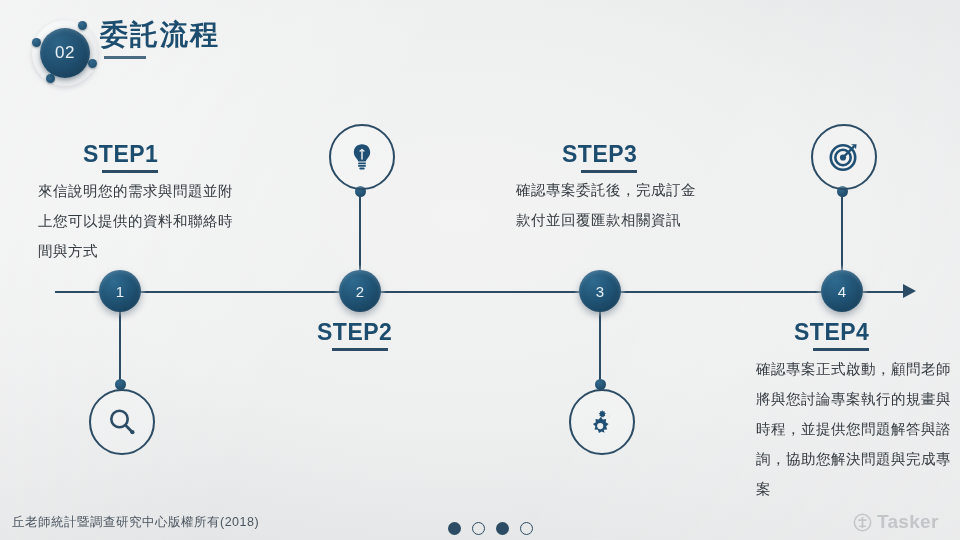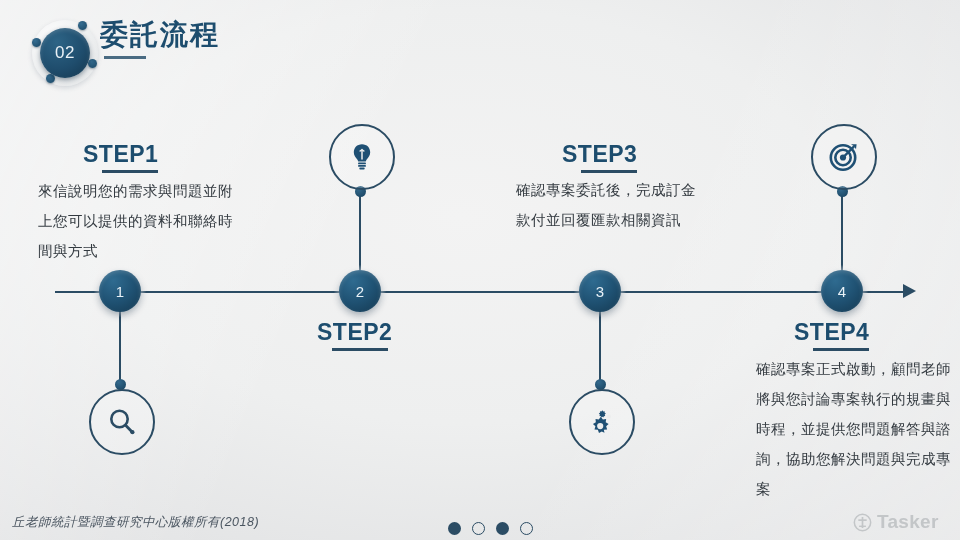--- a/index.html
+++ b/index.html
@@ -127,21 +127,21 @@
   }
   .step-body {
     position:absolute;
     font-size:14.5px; color:#333a40; line-height:30px;
     letter-spacing:0.5px;
   }
 
   
   .footer-text {
     position:absolute; left:12px; top:514px;
-    font-size:12.5px; color:#4a5560; letter-spacing:0.5px;font-style:italic;
+    font-size:12.5px; color:#4a5560; letter-spacing:0.5px;
   }
   .dots { position:absolute; left:448px; top:522px; display:flex; gap:11px; }
   .dot { width:13px; height:13px; border-radius:50%; box-sizing:border-box; }
   .dot.filled { background:#2b4c64; }
   .dot.hollow { background:transparent; border:1.5px solid #2b4c64; }
 
   .brand { position:absolute; left:853px; top:511px; display:flex; align-items:center; gap:5px; }
   .brand-name { font-size:19px; font-weight:700; color:#c3c6c8; letter-spacing:0.3px;text-align:center; }
 </style>
 </head>

